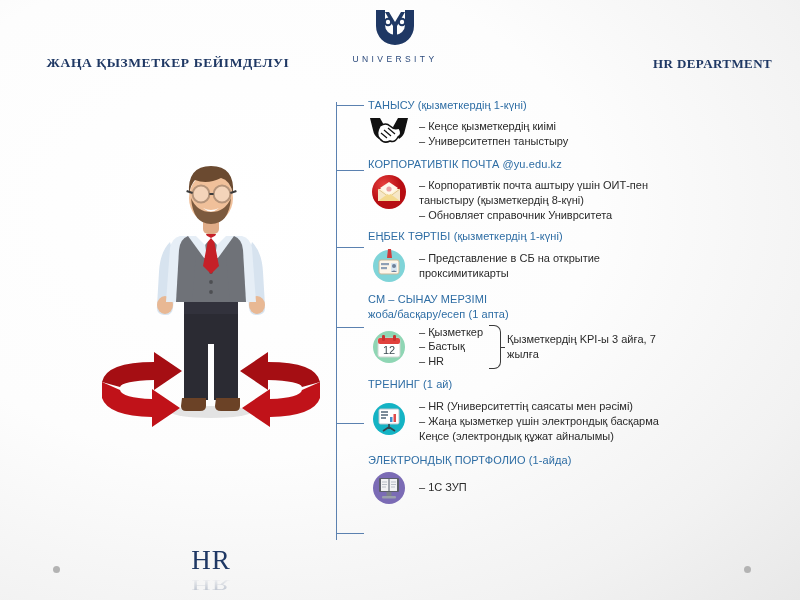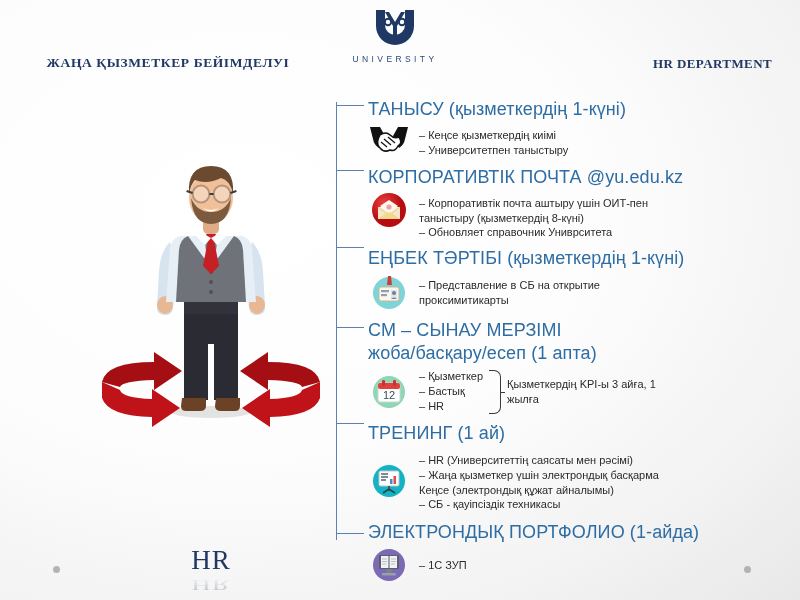--- a/index.html
+++ b/index.html
@@ -53,21 +53,21 @@
 
   
   .timeline { position: absolute; left: 336px; top: 102px; width: 6px; height: 438px;
               border-left: 1.4px solid #5b81b0; }
   .tick { position: absolute; left: 336px; width: 28px; height: 0;
           border-top: 1.4px solid #5b81b0; }
 
   .sections { position: absolute; left: 368px; top: 95px; width: 432px; }
   .sec { position: relative; }
   .sec-h {
-    color: #2e6da4; font-size: 18px; line-height: 1.28; white-space: nowrap;
+    color: #2e6da4; font-size: 11px; line-height: 1.28; white-space: nowrap;
     letter-spacing: .1px;
   }
   .sec-h.two { white-space: normal; }
   .sec-body { display: flex; align-items: flex-start; gap: 9px; margin-top: 3px; }
   .sec-ico { flex: 0 0 auto; width: 42px; display:flex; align-items:center; justify-content:center;}
   .sec-txt { font-size: 11px; line-height: 1.35; color: #2a2a2a; padding-top: 4px; }
   .sec-txt div { white-space: nowrap; }
 
   .kpi-row { display: flex; align-items: center; gap: 6px; }
   .brace { width: 12px; height: 44px; border: 1.3px solid #3a3a3a; border-left: none;
@@ -250,21 +250,21 @@
           <text x="18" y="25" font-family="Liberation Sans, sans-serif" font-size="11" fill="#3c4a52" text-anchor="middle">12</text>
         </svg>
       </div>
       <div class="kpi-row">
         <div class="sec-txt" style="padding-top:0">
           <div>– Қызметкер</div>
           <div>– Бастық</div>
           <div>– HR</div>
         </div>
         <div class="brace"></div>
-        <div class="kpi-txt">Қызметкердің KPI-ы 3 айға, 1 жылға</div>
+        <div class="kpi-txt">Қызметкердің KPI-ы 3 айға, 7 жылға</div>
       </div>
     </div>
   </div>
 
   <div class="sec" style="margin-top:8px">
     <div class="sec-h">ТРЕНИНГ (1 ай)</div>
     <div class="sec-body" style="margin-top:4px; align-items:center">
       <div class="sec-ico">
         <svg width="36" height="36" viewBox="0 0 36 36">
           <circle cx="18" cy="18" r="16" fill="#14b3c4"></circle>
@@ -274,21 +274,20 @@
           <rect x="10" y="16" width="5" height="2" fill="#7b8b99"></rect>
           <rect x="19" y="16" width="2.5" height="5" fill="#3f8fd0"></rect>
           <rect x="22.5" y="13" width="2.5" height="8" fill="#e04b4b"></rect>
           <path d="M18 23 v5 M12 30 l6 -4 l6 4" stroke="#35424a" stroke-width="1.6" fill="none"></path>
         </svg>
       </div>
       <div class="sec-txt">
         <div>– HR (Университеттің   саясаты мен рәсімі)</div>
         <div>– Жаңа қызметкер үшін  электрондық басқарма</div>
         <div>Кеңсе (электрондық құжат айналымы)</div>
-        <div>– СБ - қауіпсіздік  техникасы</div>
       </div>
     </div>
   </div>
 
   <div class="sec" style="margin-top:9px">
     <div class="sec-h">ЭЛЕКТРОНДЫҚ  ПОРТФОЛИО (1-айда)</div>
     <div class="sec-body" style="margin-top:3px; align-items:center">
       <div class="sec-ico">
         <svg width="36" height="36" viewBox="0 0 36 36">
           <circle cx="18" cy="18" r="16" fill="#7b6bb5"></circle>

